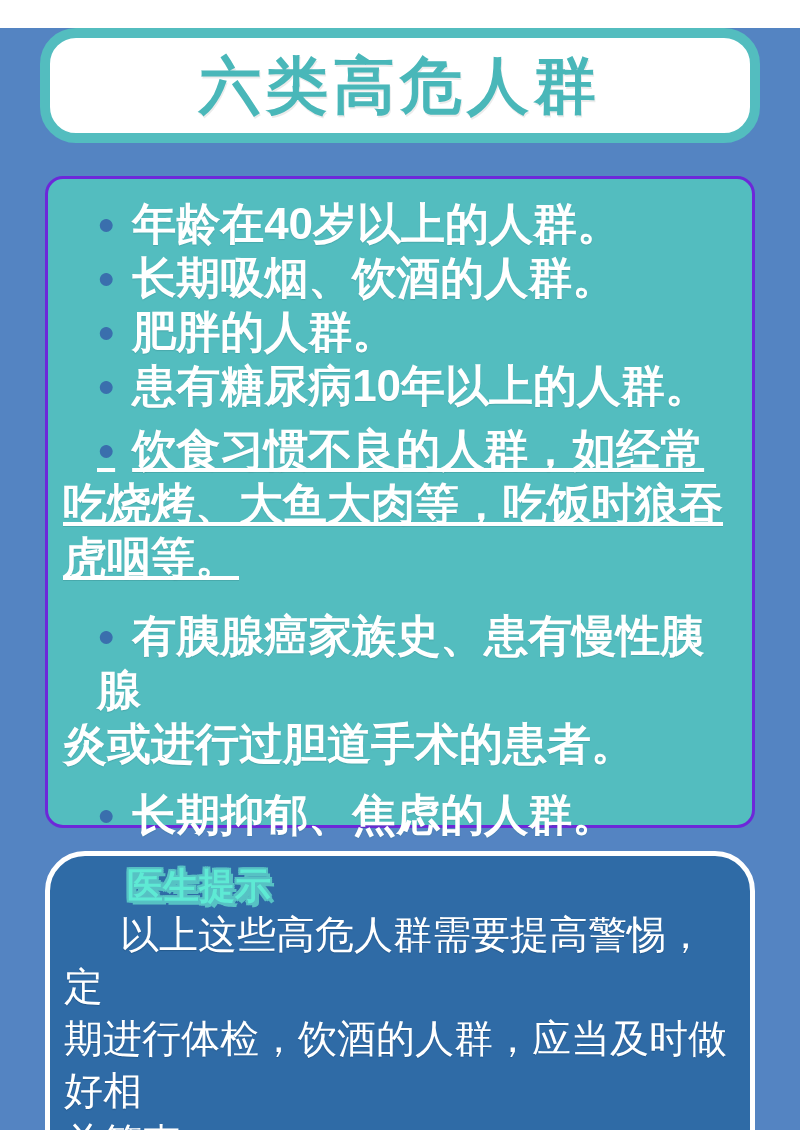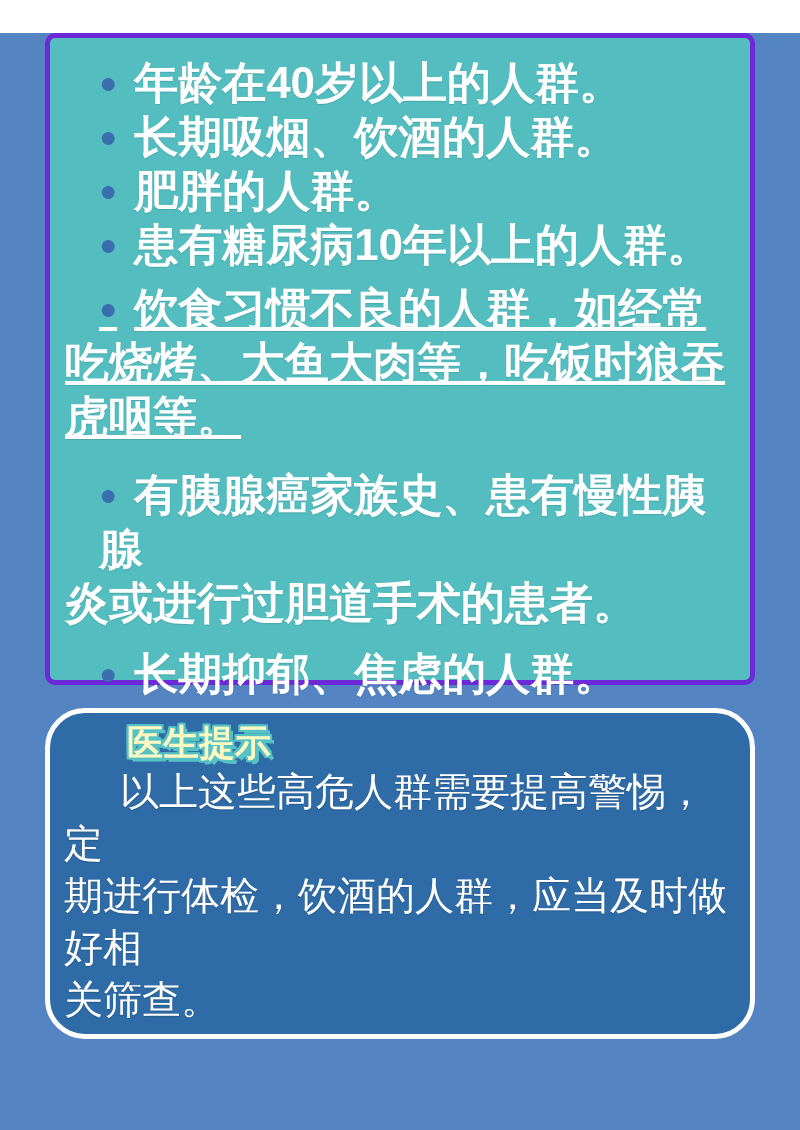--- a/index.html
+++ b/index.html
@@ -29,22 +29,22 @@
     font-weight: 900;
     color: #49b7b9;
     letter-spacing: 5px;
     white-space: nowrap;
     text-shadow: 1px 2px 0 rgba(0,0,0,0.08);
   }
   
   .risk-panel {
     margin: 33px 45px 0;
     background: #53bdbf;
-    border: 5px solid #6d28d9;
-    border-radius: 10px;
+    border: 3px solid #6d28d9;
+    border-radius: 18px;
     box-sizing: border-box;
     padding: 18px 15px 58px 15px;
     height: 652px;
     color: #ffffff;
     font-weight: 700;
     font-size: 44px;
     line-height: 54px;
     text-shadow: 0 1px 1px rgba(40,110,115,0.25);
   }
   .item { margin: 0; }
@@ -68,21 +68,21 @@
     border-radius: 40px;
     box-sizing: border-box;
     padding: 9px 10px 8px 14px;
     color: #ffffff;
   }
   .doctor-title {
     margin-left: 63px;
     font-size: 36px;
     line-height: 42px;
     font-weight: 900;
-    color: #fef9c3;
+    color: #5eead4;
     display: inline-block;
     text-shadow:
       -2px -2px 0 #57c2c4,  2px -2px 0 #57c2c4,
       -2px  2px 0 #57c2c4,  2px  2px 0 #57c2c4,
        0   -2px 0 #57c2c4,  0    2px 0 #57c2c4,
       -2px  0   0 #57c2c4,  2px  0   0 #57c2c4,
        4px  4px 0 #57c2c4;
   }
   .doctor-body { margin-top: 2px; }
   .doctor-body .line {
@@ -92,20 +92,23 @@
     font-weight: 400;
     text-shadow: 0 1px 1px rgba(10,45,80,0.3);
   }
   .doctor-body .line.first { text-indent: 56px; }
 </style>
 </head>
 <body>
 
 <div class="poster">
 
+  <div class="header-card">
+    <div class="page-title">六类高危人群</div>
+  </div>
 
   <div class="risk-panel">
     <p class="item">
       <span class="line first"><span class="bullet">●</span><span>年龄在40岁以上的人群。</span></span>
     </p>
     <p class="item">
       <span class="line first"><span class="bullet">●</span><span>长期吸烟、饮酒的人群。</span></span>
     </p>
     <p class="item">
       <span class="line first"><span class="bullet">●</span><span>肥胖的人群。</span></span>

